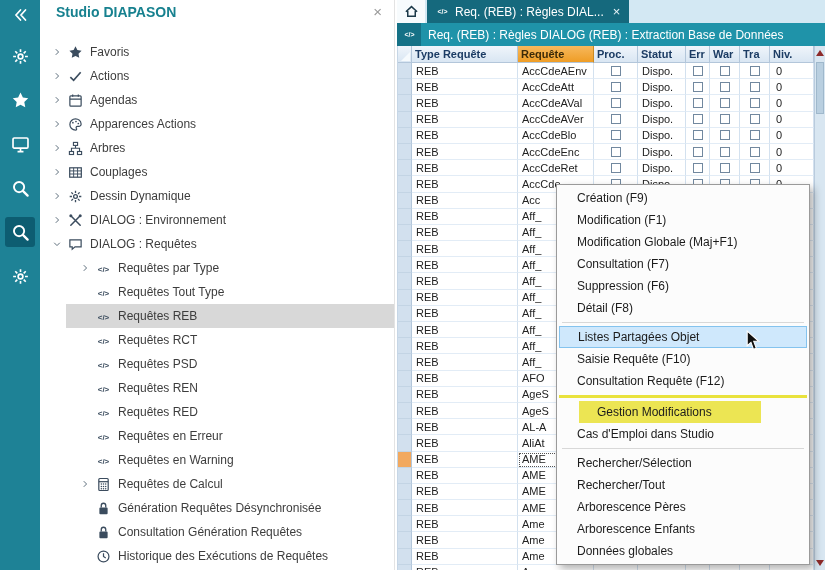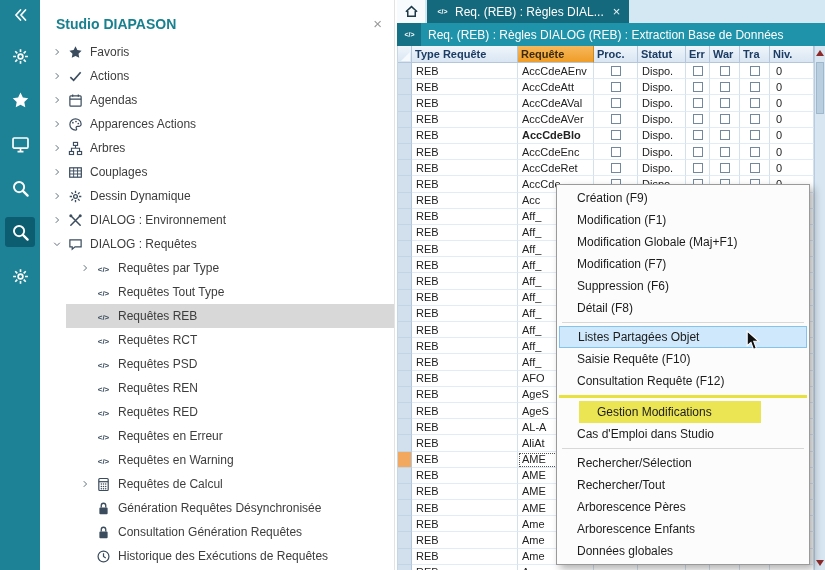--- a/index.html
+++ b/index.html
@@ -14,21 +14,21 @@
   .ab-btn{width:30px;height:30px;margin-top:14px;display:flex;align-items:center;justify-content:center;
     color:#fff;border-radius:3px;flex:none;}
   .ab-btn:first-child{margin-top:3px;height:24px;}
   .ab-btn.active{background:#0d5d71;}
   .ab-btn svg{width:19px;height:19px;}
   .ab-btn:first-child svg{width:16px;height:16px;}
 
   
   .sidebar{position:absolute;left:40px;top:0;width:355px;height:570px;background:#fff;z-index:4;
     border-right:1px solid #e3e3e3;box-sizing:border-box;}
-  .sidebar-header{height:40px;display:flex;align-items:flex-start;padding:16px 12px 0 16px;box-sizing:border-box;gap:16px;}
+  .sidebar-header{height:40px;display:flex;align-items:flex-start;padding:4px 12px 0 16px;box-sizing:border-box;gap:16px;}
   .sidebar-title{color:#17818f;font-weight:bold;font-size:14px;flex:1;}
   .sidebar-close{color:#9a9a9a;font-size:15px;line-height:15px;}
   .tree-item{height:24px;display:flex;align-items:center;padding-left:12px;}
   .tree-item.level1{padding-left:40px;}
   .tree-item.selected{background:linear-gradient(to right,rgba(0,0,0,0) 0 26px,#d8d8d8 26px);}
   .chev{width:15px;flex:none;display:flex;align-items:center;color:#5f6f7d;}
   .chev svg{width:10px;height:10px;}
   .tree-item .icon{width:15px;height:15px;margin:0 7px 0 1px;flex:none;color:#3b4c5e;}
   .tree-item .icon svg{width:15px;height:15px;}
   .icon-star{color:#f2a832;}
@@ -526,21 +526,21 @@
             <span class="cb"></span>
           </div>
           <div class="cell center" style="width: 30px;">
             <span class="cb"></span>
           </div>
           <div class="cell niv" style="width: 41px; flex: 1 1 0%;">0</div>
         </div>
         <div class="grid-row">
           <div class="cell sel" style="width: 14px;"></div>
           <div class="cell type" style="width: 106px;">REB</div>
-          <div class="cell req" style="width: 76px; font-weight: bold;">AccCdeBlo</div>
+          <div class="cell req" style="width: 76px;">AccCdeBlo</div>
           <div class="cell center" style="width: 44px;">
             <span class="cb"></span>
           </div>
           <div class="cell statut" style="width: 48px;">Dispo.</div>
           <div class="cell center" style="width: 24px;">
             <span class="cb"></span>
           </div>
           <div class="cell center" style="width: 30px;">
             <span class="cb"></span>
           </div>
@@ -876,21 +876,21 @@
     <div class="arr up"></div>
     <div class="thumb"></div>
     <div class="arr down"></div>
   </div>
 </div>
 
 <div class="context-menu">
     <div class="menu-item"><span class="mi-label">Création (F9)</span></div>
     <div class="menu-item"><span class="mi-label">Modification (F1)</span></div>
     <div class="menu-item"><span class="mi-label">Modification Globale (Maj+F1)</span></div>
-    <div class="menu-item"><span class="mi-label">Modification (F7)</span></div>
+    <div class="menu-item"><span class="mi-label">Consultation (F7)</span></div>
     <div class="menu-item"><span class="mi-label">Suppression (F6)</span></div>
     <div class="menu-item"><span class="mi-label">Détail (F8)</span></div>
     <div class="menu-sep"></div>
     <div class="menu-item hl-blue"><span class="mi-label">Listes Partagées Objet</span></div>
     <div class="menu-item"><span class="mi-label">Saisie Requête (F10)</span></div>
     <div class="menu-item"><span class="mi-label">Consultation Requête (F12)</span></div>
     <div class="menu-sep yellow"></div>
     <div class="menu-item hl-yellow"><span class="mi-label">Gestion Modifications</span></div>
     <div class="menu-item"><span class="mi-label">Cas d'Emploi dans Studio</span></div>
     <div class="menu-sep"></div>

